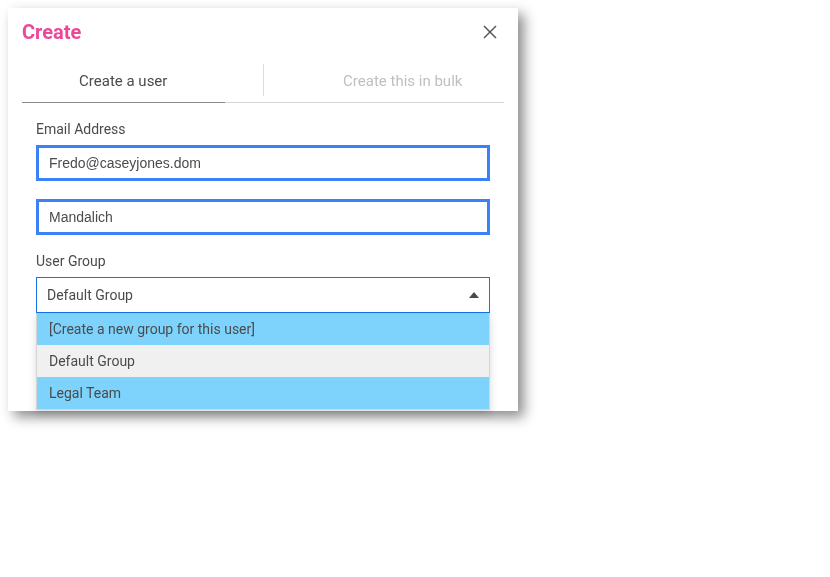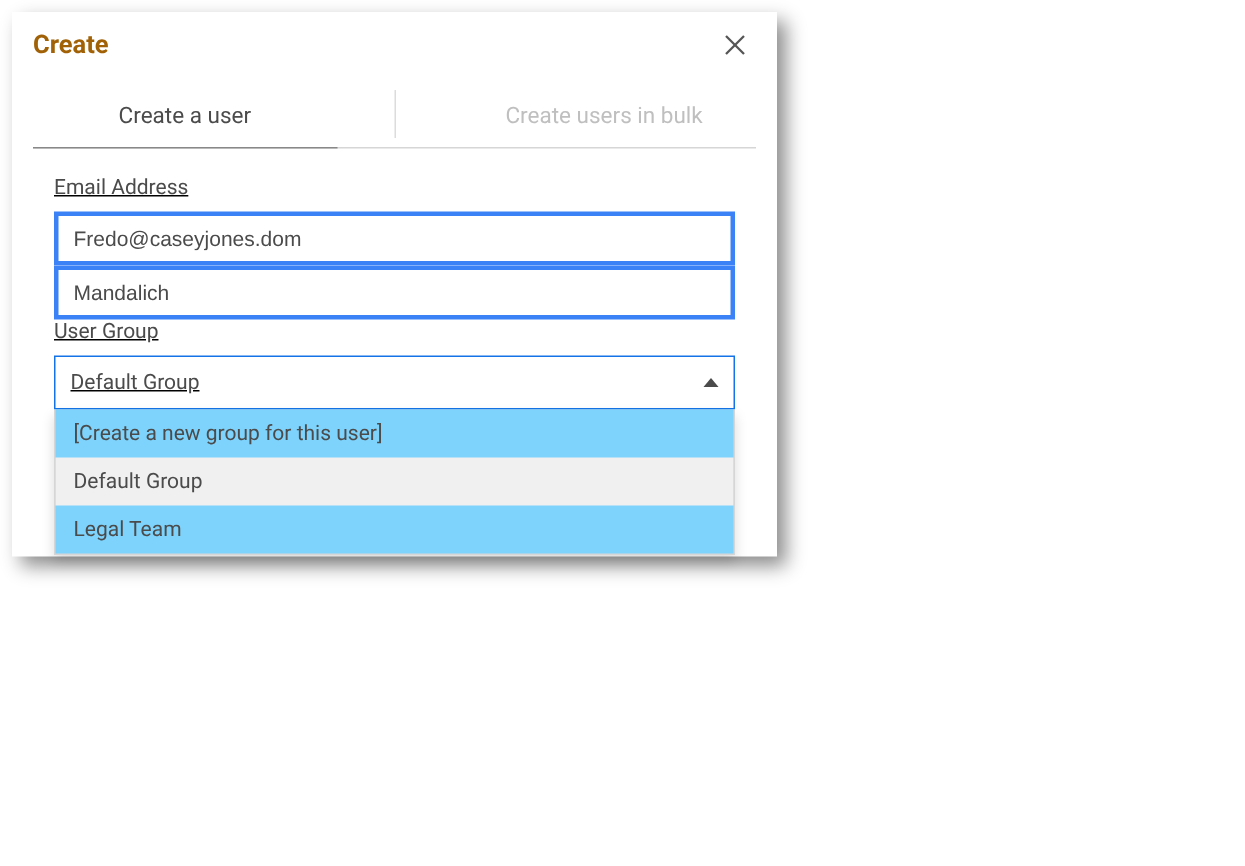--- a/index.html
+++ b/index.html
@@ -23,23 +23,23 @@
       box-shadow: 6px 6px 12px rgba(0,0,0,0.45);
       padding-bottom: 16px;
     }
     .dialog-header {
       display: flex;
       justify-content: space-between;
       align-items: center;
       padding: 12px 18px 8px 14px;
     }
     .dialog-title {
-      font-size: 17px;
+      font-size: 20px;
       font-weight: 700;
-      color: #a16207;
+      color: #ec4899;
       text-align: center;
     }
     .close-btn {
       width: 20px;
       height: 20px;
       display: flex;
       align-items: center;
       justify-content: center;
       cursor: pointer;
       color: #555;
@@ -70,21 +70,21 @@
     }
     .tab-divider {
       width: 1px;
       background: #dcdcdc;
       margin: 6px 0;
     }
     .form {
       padding: 18px 28px 0 28px;
     }
     .field {
-      text-decoration: underline;
+      margin-bottom: 18px;
     }
     .field-label {
       display: block;
       font-size: 14px;
       color: #4b4b4b;
       margin-bottom: 8px;
     }
     .text-input {
       width: 100%;
       height: 36px;
@@ -194,21 +194,21 @@
       <svg width="14" height="14" viewBox="0 0 14 14">
         <line x1="1" y1="1" x2="13" y2="13" stroke="#555" stroke-width="1.5"></line>
         <line x1="13" y1="1" x2="1" y2="13" stroke="#555" stroke-width="1.5"></line>
       </svg>
     </div>
   </div>
 
   <div class="tabs">
     <div class="tab active">Create a user</div>
     <div class="tab-divider"></div>
-    <div class="tab inactive">Create users in bulk</div>
+    <div class="tab inactive">Create this in bulk</div>
   </div>
 
   <div class="form">
     <div class="field">
       <label class="field-label">Email Address</label>
       <input type="text" class="text-input" value="Fredo@caseyjones.dom" style="">
     </div>
 
 
     <div class="field">

